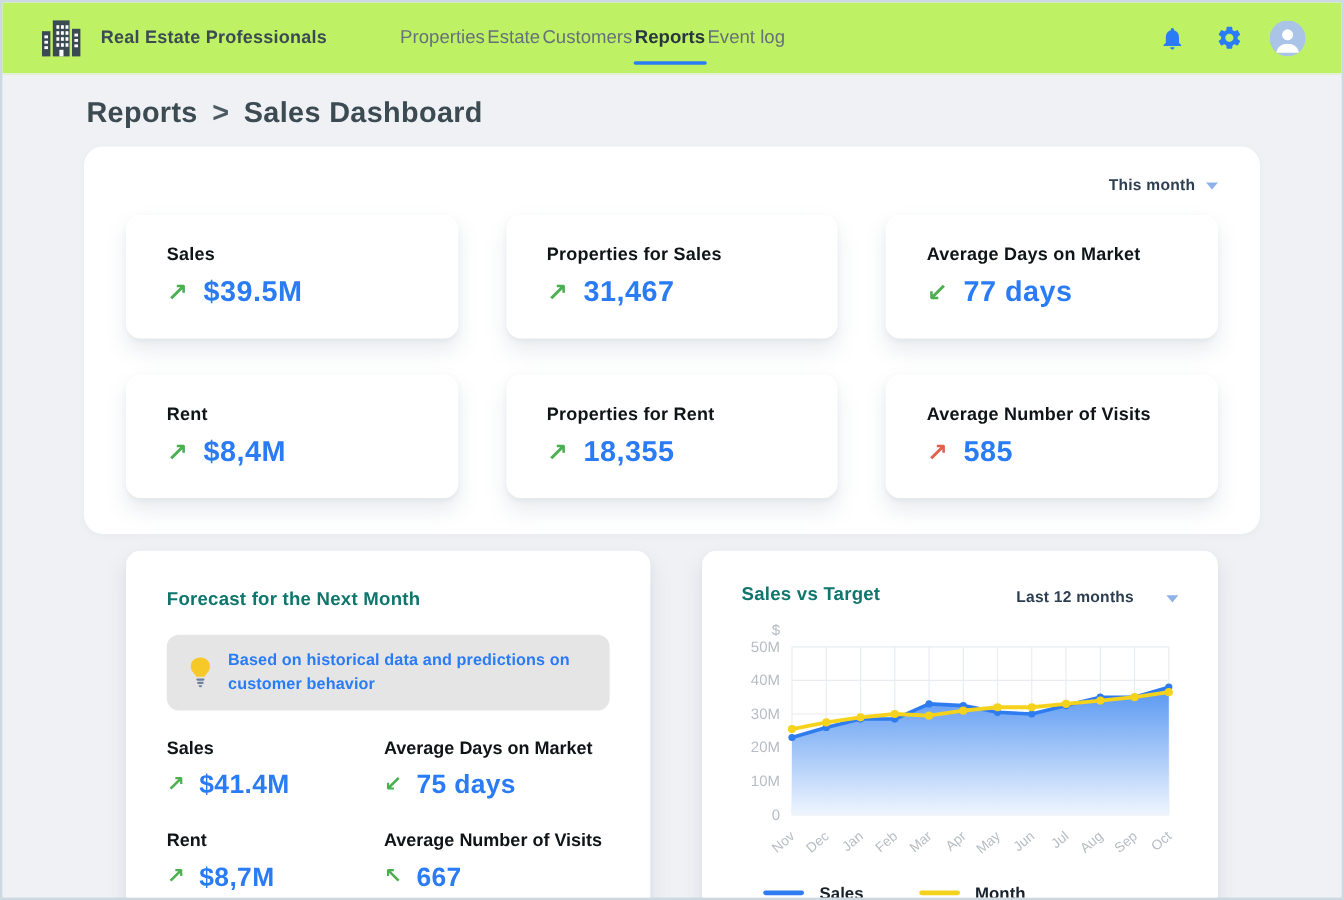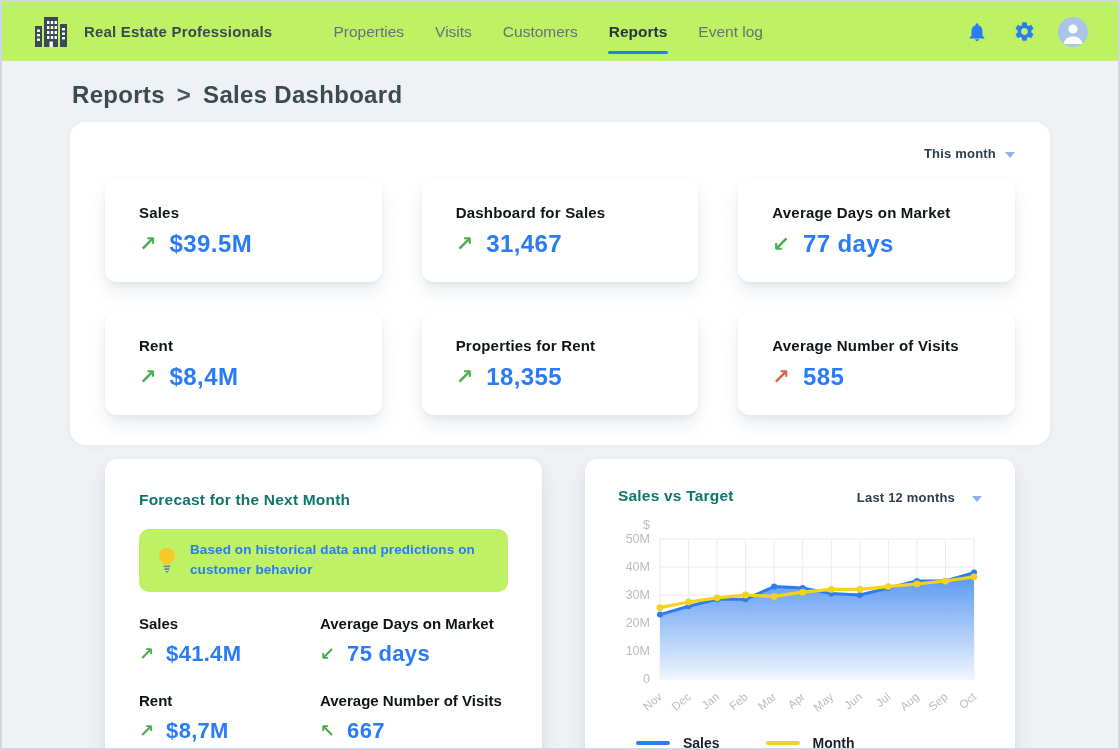--- a/index.html
+++ b/index.html
@@ -13,21 +13,21 @@
   }
   
   .topbar {
     height:60px; background:#bef264; display:flex; align-items:center;
     padding:0 30px; border-bottom:1px solid #eef1f3;
   }
   .logo-wrap { display:flex; align-items:center; cursor:pointer; }
   .brand {
     margin-left:14px; font-size:15px; font-weight:bold; color:#3c4a52; letter-spacing:.2px;
   }
-  .nav { display:flex; align-items:flex-start; margin-left:60px; gap:29px; }
+  .nav { display:flex; align-items:flex-start; margin-left:60px; }
   .nav-item {
     font-size:15.5px; color:#66717a; cursor:pointer; position:relative; padding:6px 1px;
   }
   .nav-item.active { color:#29363f; font-weight:bold; }
   .nav-item.active::after {
     content:""; position:absolute; left:0; right:0; bottom:-7px; height:3px;
     background:#2a7bf6; border-radius:2px;
   }
   .top-actions { margin-left:auto; display:flex; align-items:center; gap:21px; }
   .icon-btn { width:26px; height:26px; cursor:pointer; display:flex; align-items:center; justify-content:center; }
@@ -63,34 +63,34 @@
   .kpi-value { font-size:24px; font-weight:bold; color:#2a7bf6; letter-spacing:.4px; }
   
   .bottom-row { display:flex; margin:14px 103px 0; gap:43px; }
   .card {
     background:#fff; border-radius:12px;
     box-shadow:0 10px 18px rgba(118,134,154,.16), 0 2px 4px rgba(118,134,154,.08);
   }
   .forecast-card { width:437px; height:330px; padding:32px 34px; }
   .card-title { font-size:15.5px; font-weight:bold; color:#0f766e; letter-spacing:.2px; }
   .note-box {
-    margin-top:20px; background:#bef264; border-radius:10px; padding:11px 16px;
+    margin-top:20px; background:#e5e5e5; border-radius:10px; padding:11px 16px;
     display:flex; align-items:center; gap:11px;
   }
   .note-text { font-size:13.5px; font-weight:bold; color:#2a7bf6; line-height:1.5; width:300px; letter-spacing:.1px; }
   .forecast-grid {
     margin-top:23px; display:grid; grid-template-columns:181px 1fr; row-gap:25px;
   }
   .metric-title { font-size:15px; font-weight:bold; color:#0f1417; }
   .metric-value-row { margin-top:9px; display:flex; align-items:center; gap:12px; }
   .metric-value { font-size:22px; font-weight:bold; color:#2a7bf6; letter-spacing:.3px; }
   
   .chart-card { width:430px; height:330px; padding:28px 33px 16px; }
   .chart-head { display:flex; justify-content:space-between; align-items:flex-end; }
-  .chart-period { display:flex; align-items:center; gap:17px; cursor:pointer; }
+  .chart-period { display:flex; align-items:center; gap:27px; cursor:pointer; }
   .chart-svg-wrap { margin-top:8px; }
   svg text { font-family:"Liberation Sans","DejaVu Sans",sans-serif; }
   .legend { display:flex; align-items:center; gap:46px; margin:2px 0 0 18px; }
   .legend-item { display:flex; align-items:center; gap:13px; }
   .legend-dash { width:34px; height:4px; border-radius:2px; }
   .legend-label { font-size:14px; font-weight:bold; color:#16212b; }
 </style>
 </head>
 <body>
 
@@ -121,21 +121,21 @@
           <rect x="5" y="23.5" width="3" height="2.4"></rect>
         <rect x="30" y="13" width="3" height="2.4"></rect>
           <rect x="30" y="17.5" width="3" height="2.4"></rect>
           <rect x="30" y="22" width="3" height="2.4"></rect>
       </g>
     </svg>
     <span class="brand">Real Estate Professionals</span>
   </div>
   <div class="nav">
     <span class="nav-item">Properties</span>
-    <span class="nav-item">Visits</span>
+    <span class="nav-item">Estate</span>
     <span class="nav-item">Customers</span>
     <span class="nav-item active">Reports</span>
     <span class="nav-item">Event log</span>
   </div>
   <div class="top-actions">
     <span class="icon-btn">
       <svg width="22" height="22" viewBox="0 0 24 24" fill="#2a7bf6">
         <path d="M12 22c1.1 0 2-.9 2-2h-4c0 1.1.89 2 2 2zm6-6v-5c0-3.07-1.64-5.64-4.5-6.32V4c0-.83-.67-1.5-1.5-1.5s-1.5.67-1.5 1.5v.68C7.63 5.36 6 7.92 6 11v5l-2 2v1h16v-1l-2-2z"></path>
       </svg>
     </span>
@@ -172,21 +172,21 @@
   </div>
   <div class="kpi-grid">
     <div class="kpi-card">
       <div class="kpi-title">Sales</div>
       <div class="kpi-value-row">
         <span class="trend-glyph" style="color: rgb(76, 175, 80);">↗</span>
         <span class="kpi-value">$39.5M</span>
       </div>
     </div>
     <div class="kpi-card">
-      <div class="kpi-title">Dashboard for Sales</div>
+      <div class="kpi-title">Properties for Sales</div>
       <div class="kpi-value-row">
         <span class="trend-glyph" style="color: rgb(76, 175, 80);">↗</span>
         <span class="kpi-value">31,467</span>
       </div>
     </div>
     <div class="kpi-card">
       <div class="kpi-title">Average Days on Market</div>
       <div class="kpi-value-row">
         <span class="trend-glyph" style="color: rgb(76, 175, 80);">↙</span>
         <span class="kpi-value">77 days</span>

